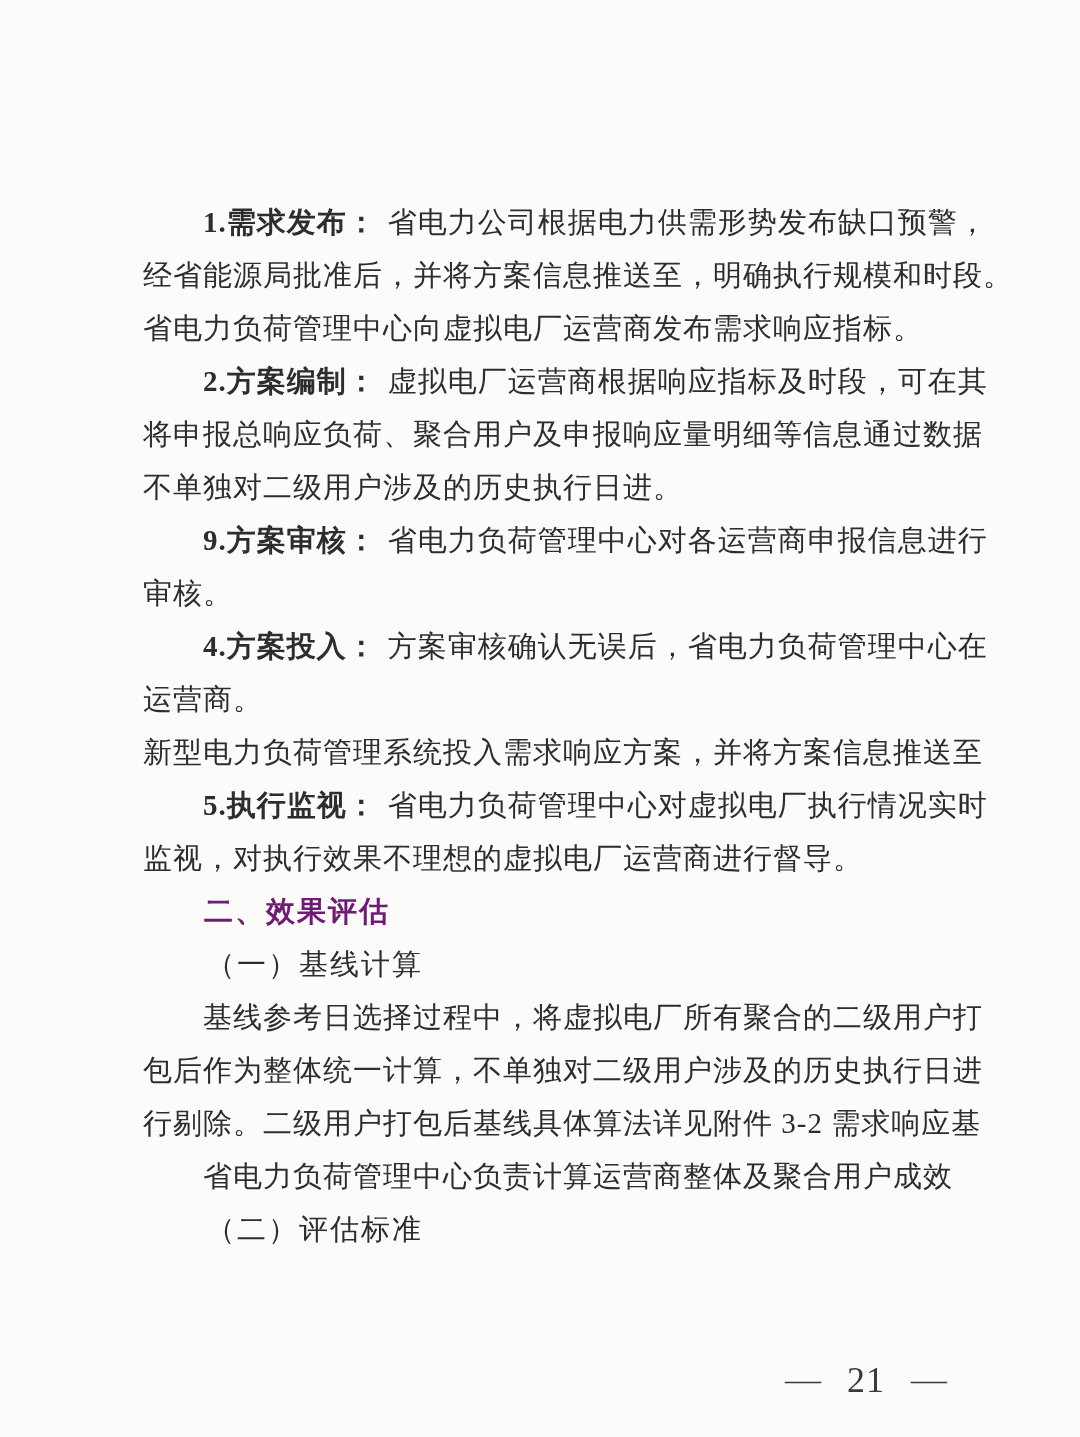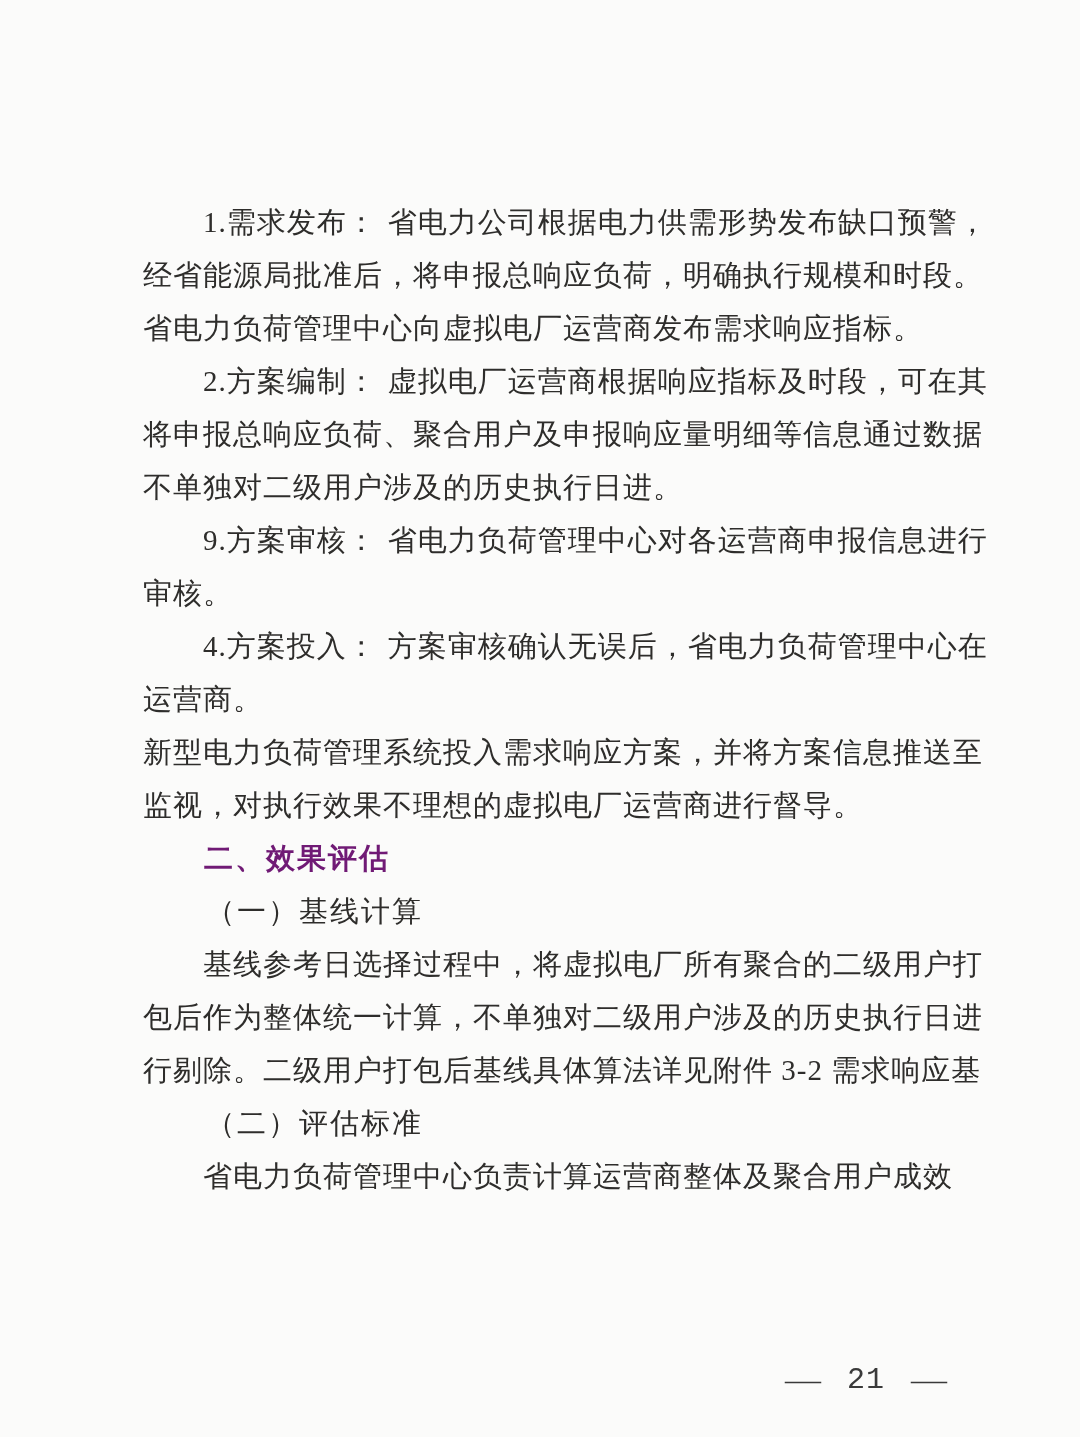--- a/index.html
+++ b/index.html
@@ -22,21 +22,21 @@
   .line {
     height: 53px;
     line-height: 53px;
     font-size: 29px;
     letter-spacing: 1px;
     white-space: nowrap;
     font-family: "Liberation Serif", serif;
   }
   .indent { padding-left: 60px; }
   .item-label {
-    font-weight: normal;
+    font-weight: bold;
     margin-right: 11px;
   }
   .heading-hei {
     font-family: "Liberation Sans", sans-serif;
     font-weight: bold;
     padding-left: 61px;
     letter-spacing: 2px;
     color: #701a75;
   }
   .heading-kai {
@@ -52,57 +52,57 @@
     gap: 26px;
     height: 48px;
     font-size: 33px;
     color: #3a3a3a;
   }
   .footer .dash {
     font-size: 36px;
     transform: scaleY(0.8);
   }
   .footer .pagenum {
-    font-size: 30px;
+    font-size: 36px;
     letter-spacing: 1px;
-    font-family: Liberation Mono, monospace;
   }
 </style>
 </head>
 <body>
 
 <div class="page">
   <div class="textblock">
 
     <div class="line indent"><span class="item-label">1.需求发布：</span><span>省电力公司根据电力供需形势发布缺口预警，</span></div>
-    <div class="line">经省能源局批准后，将申报总响应负荷，明确执行规模和时段。</div>
+    <div class="line">经省能源局批准后，并将方案信息推送至，明确执行规模和时段。</div>
     <div class="line">省电力负荷管理中心向虚拟电厂运营商发布需求响应指标。</div>
 
     <div class="line indent"><span class="item-label">2.方案编制：</span><span>虚拟电厂运营商根据响应指标及时段，可在其</span></div>
     <div class="line">将申报总响应负荷、聚合用户及申报响应量明细等信息通过数据</div>
     <div class="line">不单独对二级用户涉及的历史执行日进。</div>
 
     <div class="line indent"><span class="item-label">9.方案审核：</span><span>省电力负荷管理中心对各运营商申报信息进行</span></div>
     <div class="line">审核。</div>
 
     <div class="line indent"><span class="item-label">4.方案投入：</span><span>方案审核确认无误后，省电力负荷管理中心在</span></div>
     <div class="line">运营商。</div>
     <div class="line">新型电力负荷管理系统投入需求响应方案，并将方案信息推送至</div>
 
+    <div class="line indent"><span class="item-label">5.执行监视：</span><span>省电力负荷管理中心对虚拟电厂执行情况实时</span></div>
     <div class="line">监视，对执行效果不理想的虚拟电厂运营商进行督导。</div>
 
     <div class="line heading-hei">二、效果评估</div>
 
     <div class="line heading-kai">（一）基线计算</div>
     <div class="line indent">基线参考日选择过程中，将虚拟电厂所有聚合的二级用户打</div>
     <div class="line">包后作为整体统一计算，不单独对二级用户涉及的历史执行日进</div>
     <div class="line">行剔除。二级用户打包后基线具体算法详见附件 3-2 需求响应基</div>
 
+    <div class="line indent">省电力负荷管理中心负责计算运营商整体及聚合用户成效</div>
     <div class="line heading-kai">（二）评估标准</div>
-    <div class="line indent">省电力负荷管理中心负责计算运营商整体及聚合用户成效</div>
 
   </div>
 
   <div class="footer">
     <span class="dash">—</span>
     <span class="pagenum">21</span>
     <span class="dash">—</span>
   </div>
 </div>
 

